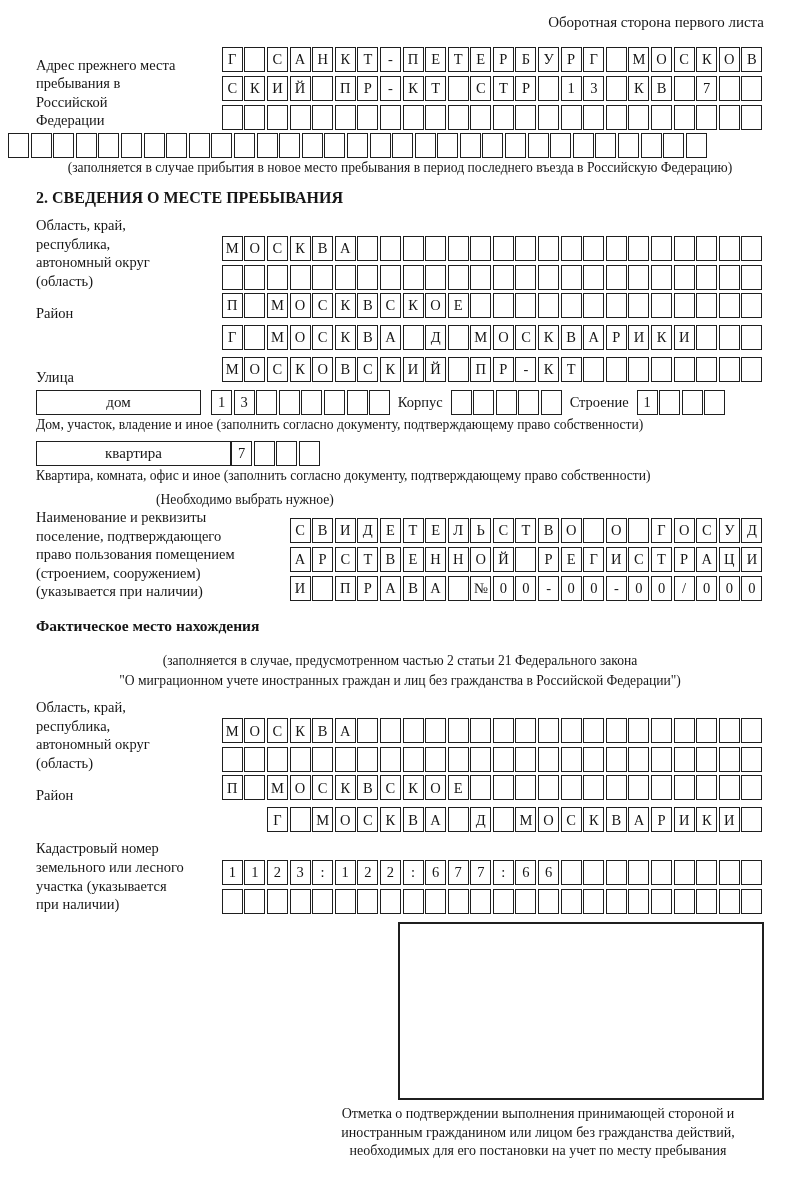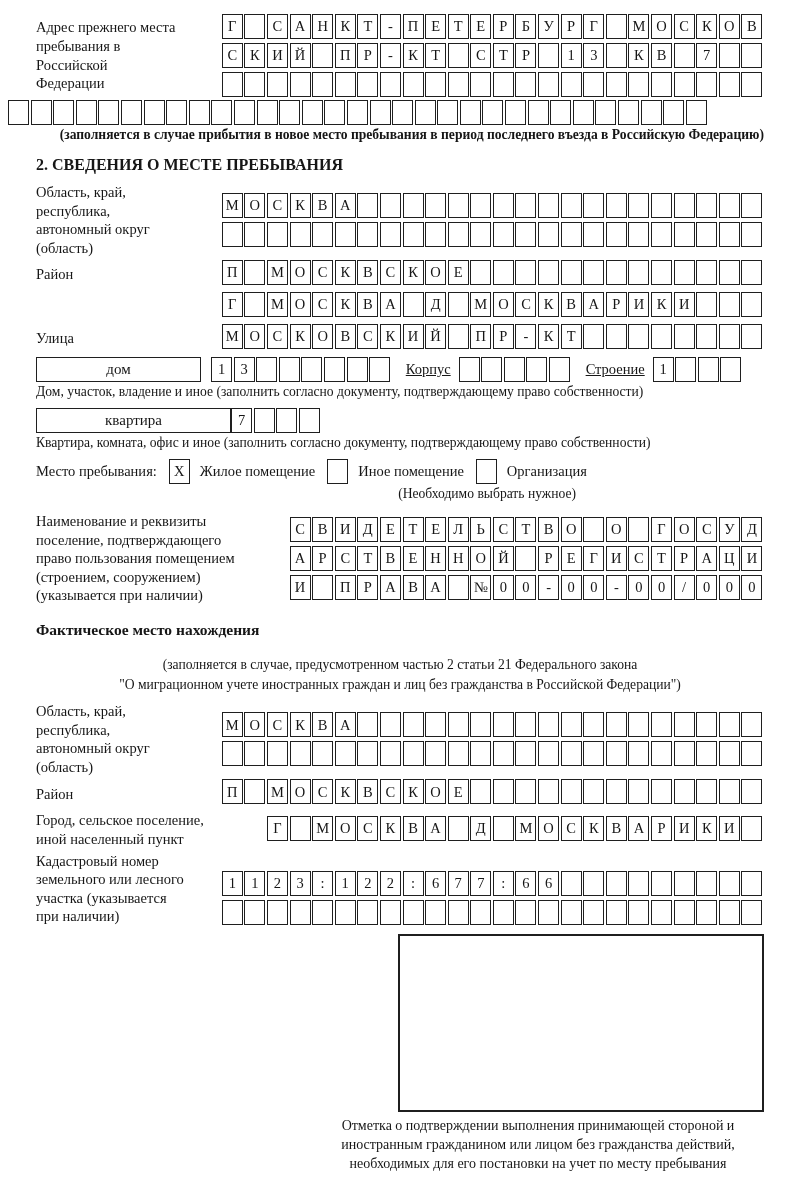--- a/index.html
+++ b/index.html
@@ -13,59 +13,60 @@
 
   
   .cells{display:flex;flex:none;margin-bottom:4px;}
   .cell{
     display:inline-flex;flex:none;align-items:center;justify-content:center;
     width:19px;height:23px;border:1.7px solid #1f1f1f;margin-right:1.6px;
     font-size:14.5px;line-height:1;box-sizing:content-box;background:#fff;
   }
   .rowscol .cells:last-child{margin-bottom:0;}
 
-  .field{display:flex;align-items:center;margin-bottom:3px;}
+  .field{display:flex;align-items:flex-end;margin-bottom:3px;}
   .lbl{font-size:14.5px;line-height:1.28;flex:none;}
   .boxcol{margin-left:auto;flex:none;}
   .w140{width:140px;} .w150{width:150px;} .w178{width:178px;} .w210{width:210px;}
 
   .overflow-row{margin-left:-28px;margin-bottom:2px;}
   .note{font-size:13.6px;line-height:1.25;}
-  .note.center{text-align:right;margin-bottom:12px;font-weight:bold;}
+  .note.center{text-align:center;margin-bottom:12px;}
   .note.left{margin:1px 0 7px 0;}
   .sec-title{font-weight:bold;font-size:16px;margin:8px 0 9px 0;}
 
   .house-row{display:flex;align-items:center;margin:4px 0 2px 0;}
   .namedbox{
     display:inline-flex;align-items:center;justify-content:center;
     border:1.7px solid #1f1f1f;height:25px;font-size:15px;flex:none;background:#fff;
     box-sizing:border-box;
   }
   .dom-box{width:165px;margin-right:10px;}
   .kv-box{width:195px;}
-  .inline-lbl{font-size:14.5px;margin:0 8px 0 14px;flex:none;text-decoration:underline;}
+  .inline-lbl{font-size:14.5px;margin:0 8px 0 6px;flex:none;}
 
   .stay-row{display:flex;align-items:center;margin:6px 0 2px 0;font-size:14.5px;}
   .stay-row .cell{margin:0 10px 0 12px;}
-  .stay-note{width:420px;margin-left:120px;text-align:right;font-size:13.6px;margin-bottom:10px;}
+  .stay-note{width:420px;margin-left:120px;text-align:left;font-size:13.6px;margin-bottom:0;}
 
   .center-title{text-align:left;font-weight:bold;font-size:15.5px;margin:16px 0 10px 0;}
   .center-note{text-align:center;font-size:13.6px;line-height:1.45;margin-bottom:8px;margin-top:16px;}
 
   .padtop18{margin-top:18px;}
 
   .stamp-wrap{margin-top:8px;}
   .stamp-box{width:362px;height:174px;border:2px solid #1f1f1f;margin-left:auto;background:#fff;}
   .stamp-caption{width:452px;margin-left:auto;text-align:center;font-size:14px;line-height:1.35;margin-top:5px;}
 </style>
 </head>
 <body>
 
 <div class="page">
 
+  <div class="hdr">Оборотная сторона первого листа</div>
 
   <div class="field">
     <div class="lbl w140">Адрес прежнего места пребывания в Российской Федерации</div>
     <div class="boxcol rowscol">
       <div class="cells">
           <span class="cell">Г</span>
           <span class="cell"></span>
           <span class="cell">С</span>
           <span class="cell">А</span>
           <span class="cell">Н</span>
@@ -367,29 +368,20 @@
     <span class="namedbox kv-box">квартира</span>
     <span class="cells" style="margin-bottom:0;">
         <span class="cell">7</span>
         <span class="cell"></span>
         <span class="cell"></span>
         <span class="cell"></span>
       </span>
   </div>
   <div class="note left">Квартира, комната, офис и иное (заполнить согласно документу, подтверждающему право собственности)</div>
 
-  <div class="stay-row">
-    <span>Место пребывания:</span>
-    <span class="cell">X</span>
-    <span>Жилое помещение</span>
-    <span class="cell"></span>
-    <span>Иное помещение</span>
-    <span class="cell"></span>
-    <span>Организация</span>
-  </div>
   <div class="stay-note">(Необходимо выбрать нужное)</div>
 
   <div class="field">
     <div class="lbl w210">Наименование и реквизиты поселение, подтверждающего право пользования помещением (строением, сооружением) (указывается при наличии)</div>
     <div class="boxcol rowscol">
       <div class="cells">
           <span class="cell">С</span>
           <span class="cell">В</span>
           <span class="cell">И</span>
           <span class="cell">Д</span>
@@ -550,21 +542,20 @@
           <span class="cell"></span>
           <span class="cell"></span>
           <span class="cell"></span>
           <span class="cell"></span>
           <span class="cell"></span>
         </div>
     </div>
   </div>
 
   <div class="field">
-    <div class="lbl w178">Город, сельское поселение, иной населенный пункт</div>
     <div class="boxcol">
       <div class="cells">
           <span class="cell">Г</span>
           <span class="cell"></span>
           <span class="cell">М</span>
           <span class="cell">О</span>
           <span class="cell">С</span>
           <span class="cell">К</span>
           <span class="cell">В</span>
           <span class="cell">А</span>

